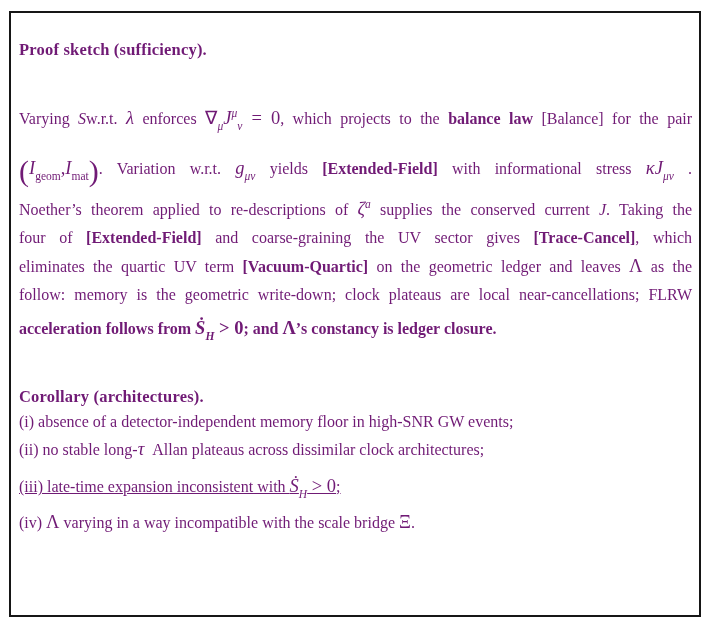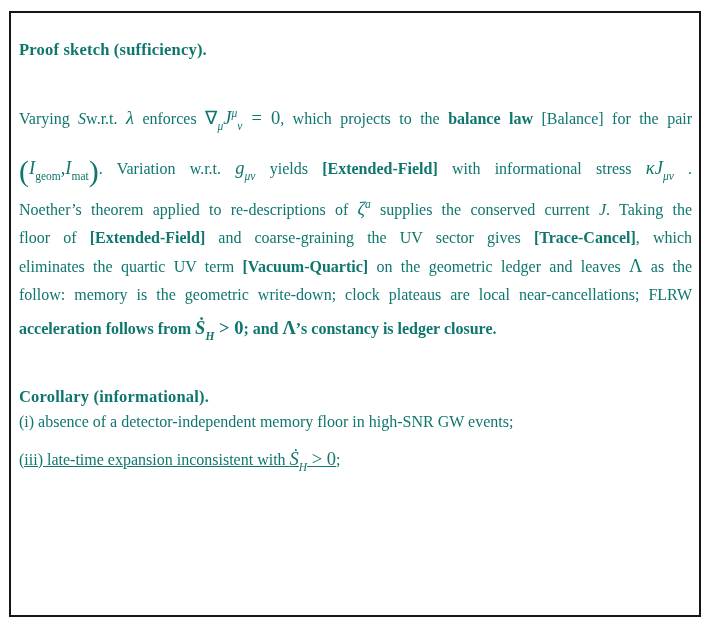--- a/index.html
+++ b/index.html
@@ -46,30 +46,32 @@
   #s1 .ln-7{ margin-top:2px; line-height:34px;font-weight:bold; }
   #s2{ margin-top:40px; }
   #s3 .ln{ line-height:27.5px; }
   #s3 .ln-3{ margin-top:7px; line-height:32px; margin-bottom:2px;text-decoration:underline; }
   #s3 .ln-4{ margin-top:4px; line-height:30px; }
 </style>
 </head>
 <body style="background: rgb(255, 255, 255);">
 
 <div class="frame" style="border-color: rgb(22, 22, 22);">
-  <div id="doc" style="color: #0f766e;">
+  <div id="doc" style="color: #701a75;">
       <div class="heading" id="s0"><span class="r-b">Proof sketch (sufficiency).</span></div>
       <div class="para" id="s1">
         <div class="ln ln-0 j"><span class="r-n">Varying </span><span class="r-i">S</span><span class="r-n">w.r.t. </span><span class="r-mi">λ</span><span class="r-n"> enforces </span><span class="r-m">∇<span class="sb">μ</span></span><span class="r-mi">J<span class="sp">μ</span><span class="sb">ν</span></span><span class="r-m"> = 0</span><span class="r-n">, which projects to the </span><span class="r-b">balance law</span><span class="r-n"> [Balance] for the pair</span></div>
         <div class="ln ln-1 j"><span class="r-big">(</span><span class="r-mi">I<span class="sb up">geom</span></span><span class="r-m">,</span><span class="r-mi">I<span class="sb up">mat</span></span><span class="r-big">)</span><span class="r-n">. Variation w.r.t. </span><span class="r-mi">g<span class="sb">μν</span></span><span class="r-n"> yields </span><span class="r-b">[Extended-Field]</span><span class="r-n"> with informational stress </span><span class="r-mi">κ</span><span class="r-mi">J<span class="sb">μν</span></span><span class="r-n"> .</span></div>
         <div class="ln ln-2 j"><span class="r-n">Noether’s theorem applied to re-descriptions of </span><span class="r-mi">ζ<span class="sp">a</span></span><span class="r-n"> supplies the conserved current </span><span class="r-i">J</span><span class="r-n">. Taking the</span></div>
-        <div class="ln ln-3 j"><span class="r-n">floor of </span><span class="r-b">[Extended-Field]</span><span class="r-n"> and coarse-graining the UV sector gives </span><span class="r-b">[Trace-Cancel]</span><span class="r-n">, which</span></div>
+        <div class="ln ln-3 j"><span class="r-n">four of </span><span class="r-b">[Extended-Field]</span><span class="r-n"> and coarse-graining the UV sector gives </span><span class="r-b">[Trace-Cancel]</span><span class="r-n">, which</span></div>
         <div class="ln ln-4 j"><span class="r-n">eliminates the quartic UV term </span><span class="r-b">[Vacuum-Quartic]</span><span class="r-n"> on the geometric ledger and leaves </span><span class="r-m">Λ</span><span class="r-n"> as the</span></div>
         <div class="ln ln-6 j"><span class="r-n">follow: memory is the geometric write-down; clock plateaus are local near-cancellations; FLRW</span></div>
         <div class="ln ln-7"><span class="r-n">acceleration follows from </span><span class="r-mi">Ṡ<span class="sb">H</span></span><span class="r-m"> &gt; 0</span><span class="r-n">; and </span><span class="r-m">Λ</span><span class="r-n">’s constancy is ledger closure.</span></div>
       </div>
-      <div class="heading" id="s2"><span class="r-b">Corollary (informational).</span></div>
+      <div class="heading" id="s2"><span class="r-b">Corollary (architectures).</span></div>
       <div class="para" id="s3">
         <div class="ln ln-1"><span class="r-n">(i) absence of a detector-independent memory floor in high-SNR GW events;</span></div>
+        <div class="ln ln-2"><span class="r-n">(ii) no stable long-</span><span class="r-mi">τ</span><span class="r-n"> Allan plateaus across dissimilar clock architectures;</span></div>
         <div class="ln ln-3"><span class="r-n">(iii) late-time expansion inconsistent with </span><span class="r-mi">Ṡ<span class="sb">H</span></span><span class="r-m"> &gt; 0</span><span class="r-n">;</span></div>
+        <div class="ln ln-4"><span class="r-n">(iv) </span><span class="r-m">Λ</span><span class="r-n"> varying in a way incompatible with the scale bridge </span><span class="r-m">Ξ</span><span class="r-n">.</span></div>
       </div>
     </div>
 </div>
 
 </body></html>

